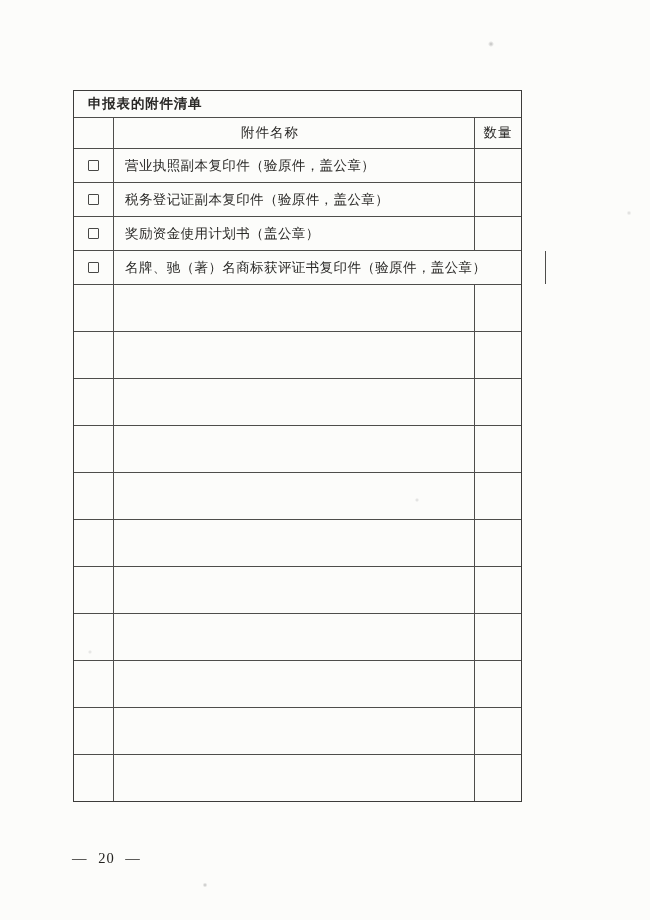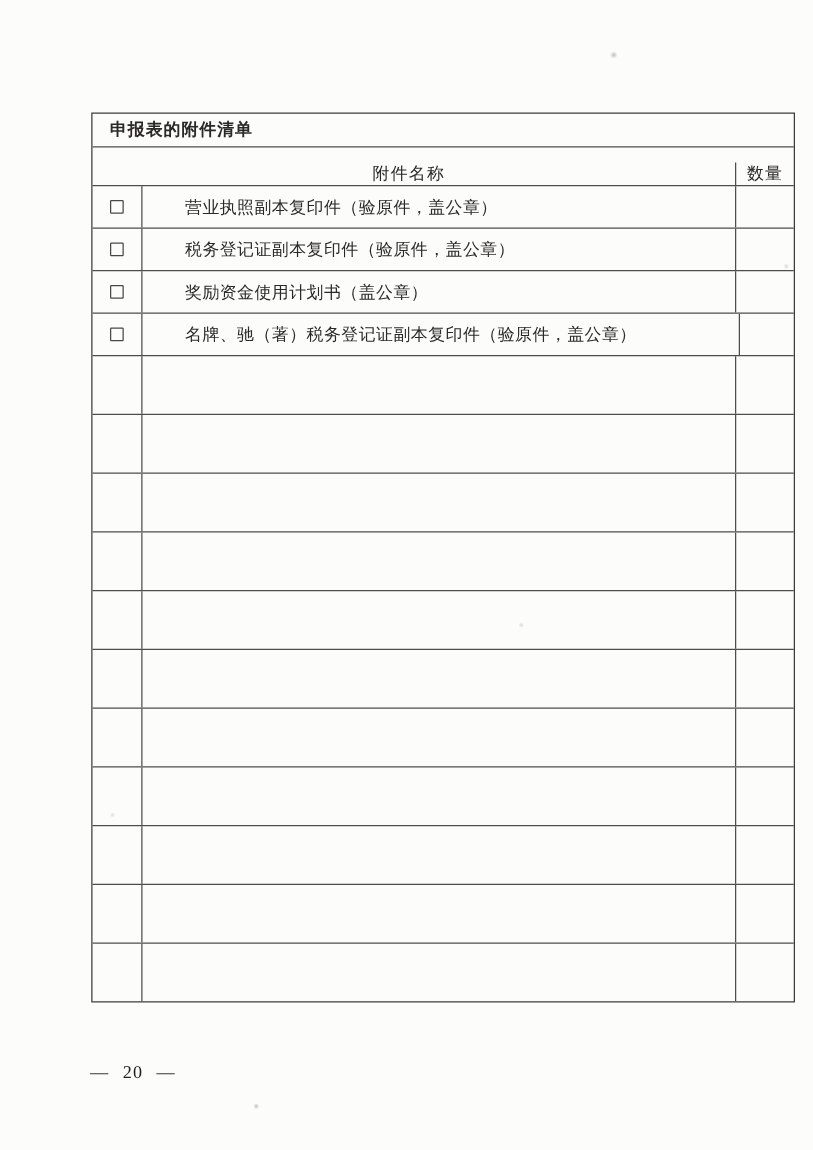--- a/index.html
+++ b/index.html
@@ -15,38 +15,38 @@
     color:var(--ink);
     background:
       radial-gradient(circle 1.6px at 491px 44px, rgba(140,140,140,.55), transparent 3px),
       radial-gradient(circle 1.1px at 205px 885px, rgba(120,120,120,.45), transparent 2.4px),
       radial-gradient(circle 1px at 417px 500px, rgba(150,150,150,.35), transparent 2.2px),
       radial-gradient(circle 1.2px at 629px 213px, rgba(150,150,150,.35), transparent 2.4px),
       radial-gradient(circle 1px at 90px 652px, rgba(150,150,150,.3), transparent 2.2px),
       var(--paper);
   }
   .doc-table{
-    position:absolute;left:73px;top:90px;width:563px;height:712px;
+    position:absolute;left:73px;top:90px;width:449px;height:712px;
     border:1.6px solid var(--line-strong);
     box-sizing:border-box;
     display:flex;flex-direction:column;
     background:transparent;
   }
   .title-row{
     flex:0 0 26px;display:flex;align-items:center;
     padding-left:14px;box-sizing:border-box;
   }
   .title-row span{
     font-weight:700;font-size:13.5px;letter-spacing:0.8px;
   }
   .row{
     display:flex;border-top:1.4px solid var(--line);box-sizing:border-box;
   }
-  .header-row{flex:0 0 31px;align-items:flex-end;}
-  .data-row{flex:0 0 34px;gap:23px;}
+  .header-row{flex:0 0 31px;}
+  .data-row{flex:0 0 34px;}
   .empty-row{flex:1 1 0;}
   .cell{box-sizing:border-box;display:flex;align-items:center;}
   .cb-cell{flex:0 0 40px;border-right:1.4px solid var(--line);justify-content:center;}
   .name-cell{flex:1 1 auto;padding:0 11px;}
   .qty-cell{flex:0 0 47px;border-left:1.4px solid var(--line);justify-content:center;margin-left:48px;}
   .center{justify-content:center;padding:0;}
   .hdr-label{font-size:13.5px;letter-spacing:1px;}
   .row-label{
     font-size:13.5px;letter-spacing:0.4px;white-space:nowrap;
   }
@@ -111,21 +111,21 @@
       <span class="row-label">奖励资金使用计划书（盖公章）</span>
     </div>
     <div class="cell qty-cell"></div>
   </div>
 
   <div class="row data-row">
     <div class="cell cb-cell">
       <span class="checkbox"></span>
     </div>
     <div class="cell name-cell">
-      <span class="row-label">名牌、驰（著）税务登记证副本复印件（验原件，盖公章）</span>
+      <span class="row-label">名牌、驰（著）名商标获评证书复印件（验原件，盖公章）</span>
     </div>
     <div class="cell qty-cell"></div>
   </div>
 
 
 
 
 
   <div class="row empty-row">
     <div class="cell cb-cell"></div>

